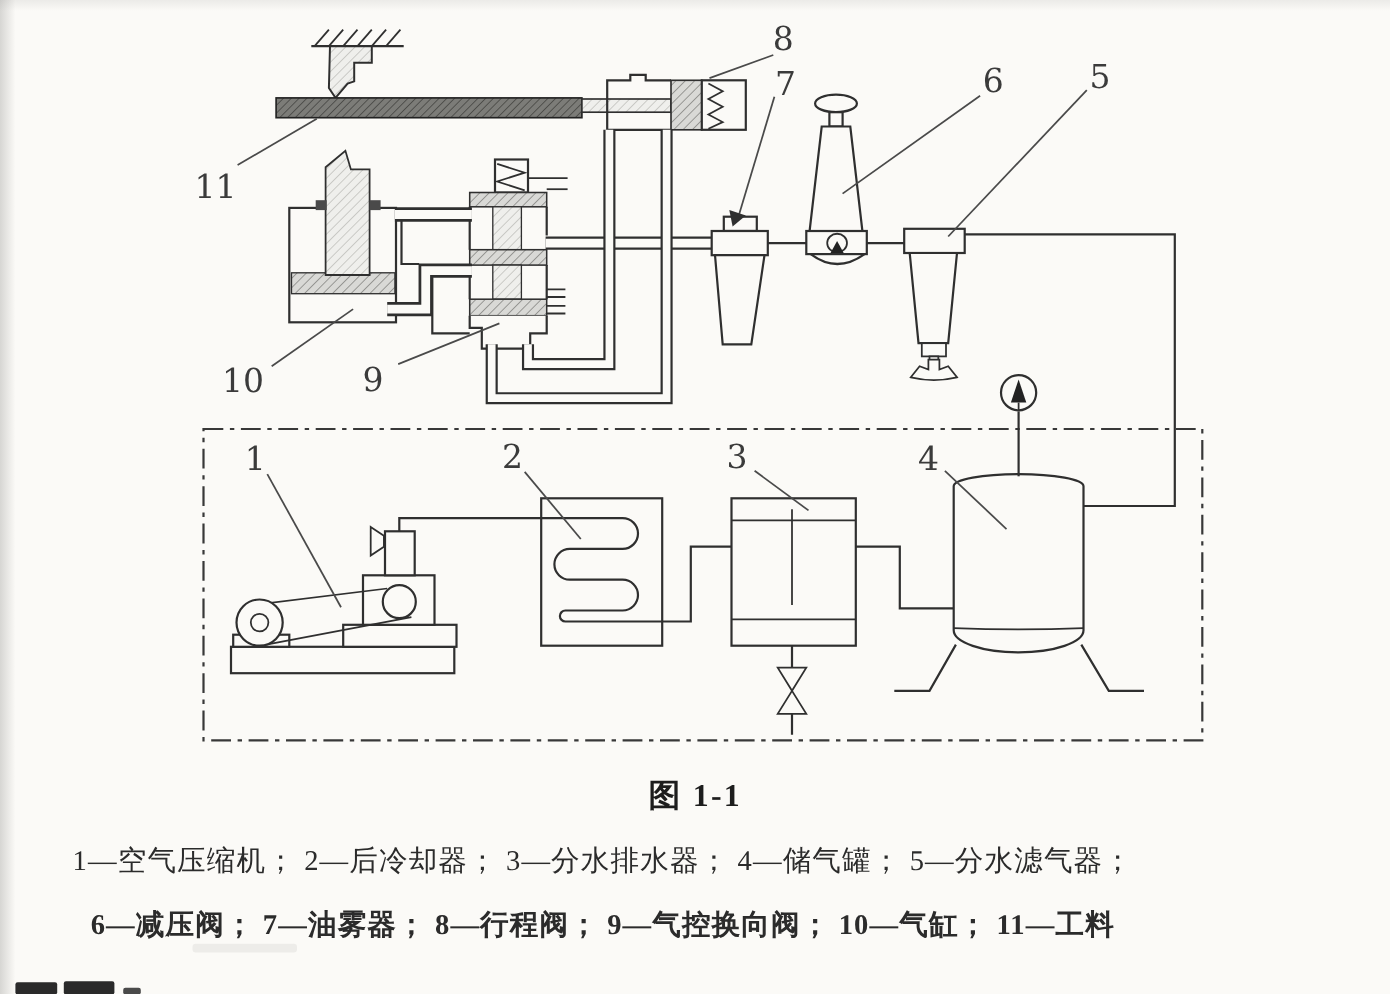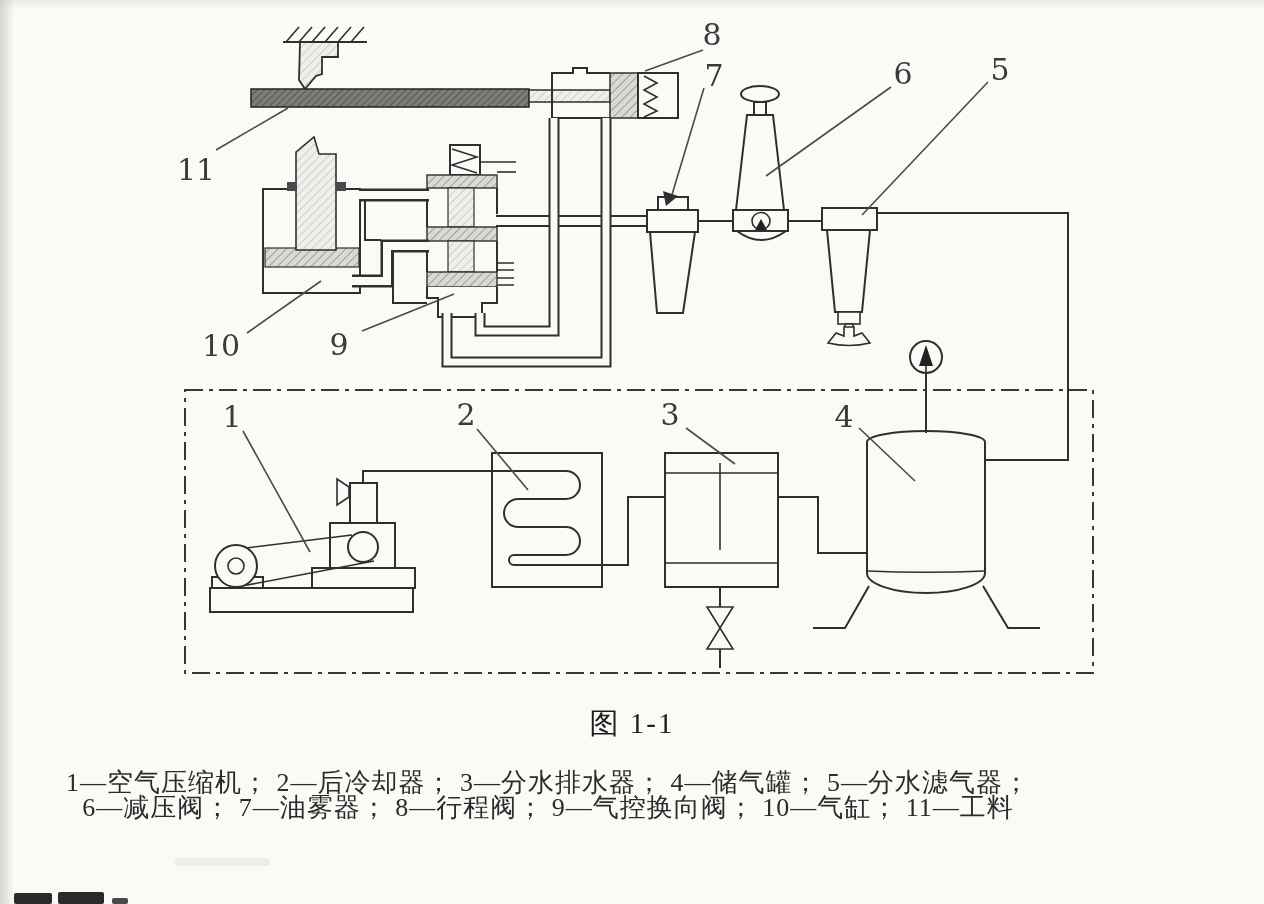--- a/index.html
+++ b/index.html
@@ -17,27 +17,27 @@
   .ln15{stroke:#2f2f2f;stroke-width:1.6;fill:none;}
   .shape{fill:#fbfaf7;stroke:#2f2f2f;stroke-width:2;}
   .shape15{fill:#fbfaf7;stroke:#2f2f2f;stroke-width:1.6;}
   .leader{stroke:#4a4a4a;stroke-width:1.6;fill:none;}
   .po{stroke:#2f2f2f;fill:none;}
   .pi{stroke:#fbfaf7;fill:none;}
   .callout{font-family:"DejaVu Serif","Liberation Serif",serif;font-size:30px;fill:#3b3b3b;}
   .dashbox{stroke:#383838;stroke-width:2;fill:none;stroke-dasharray:18 6 4 6;}
   .caption{
     position:absolute;left:0;top:704px;width:1264px;display:flex;justify-content:center;
-    gap:30px;font-size:29px;font-weight:normal;color:#1d1d1d;letter-spacing:2px;
+    gap:30px;font-size:29px;font-weight:bold;color:#1d1d1d;letter-spacing:2px;
   }
   .legend-line{
     position:absolute;left:0;width:1096px;text-align:center;font-size:26px;color:#2b2b2b;letter-spacing:1px;
   }
   #legend1{top:765px;}
-  #legend2{top:790px;}
+  #legend2{top:823px;font-weight:bold;}
   .cut-blob{position:absolute;background:#2a2a2a;border-radius:2px;}
   .smudge{position:absolute;background:rgba(60,60,60,.07);border-radius:3px;}
 </style>
 </head>
 <body>
 
 <div class="page-edge-left"></div>
 <div class="page-edge-top"></div>
 
 <svg width="1264" height="904" viewBox="0 0 1264 904">

